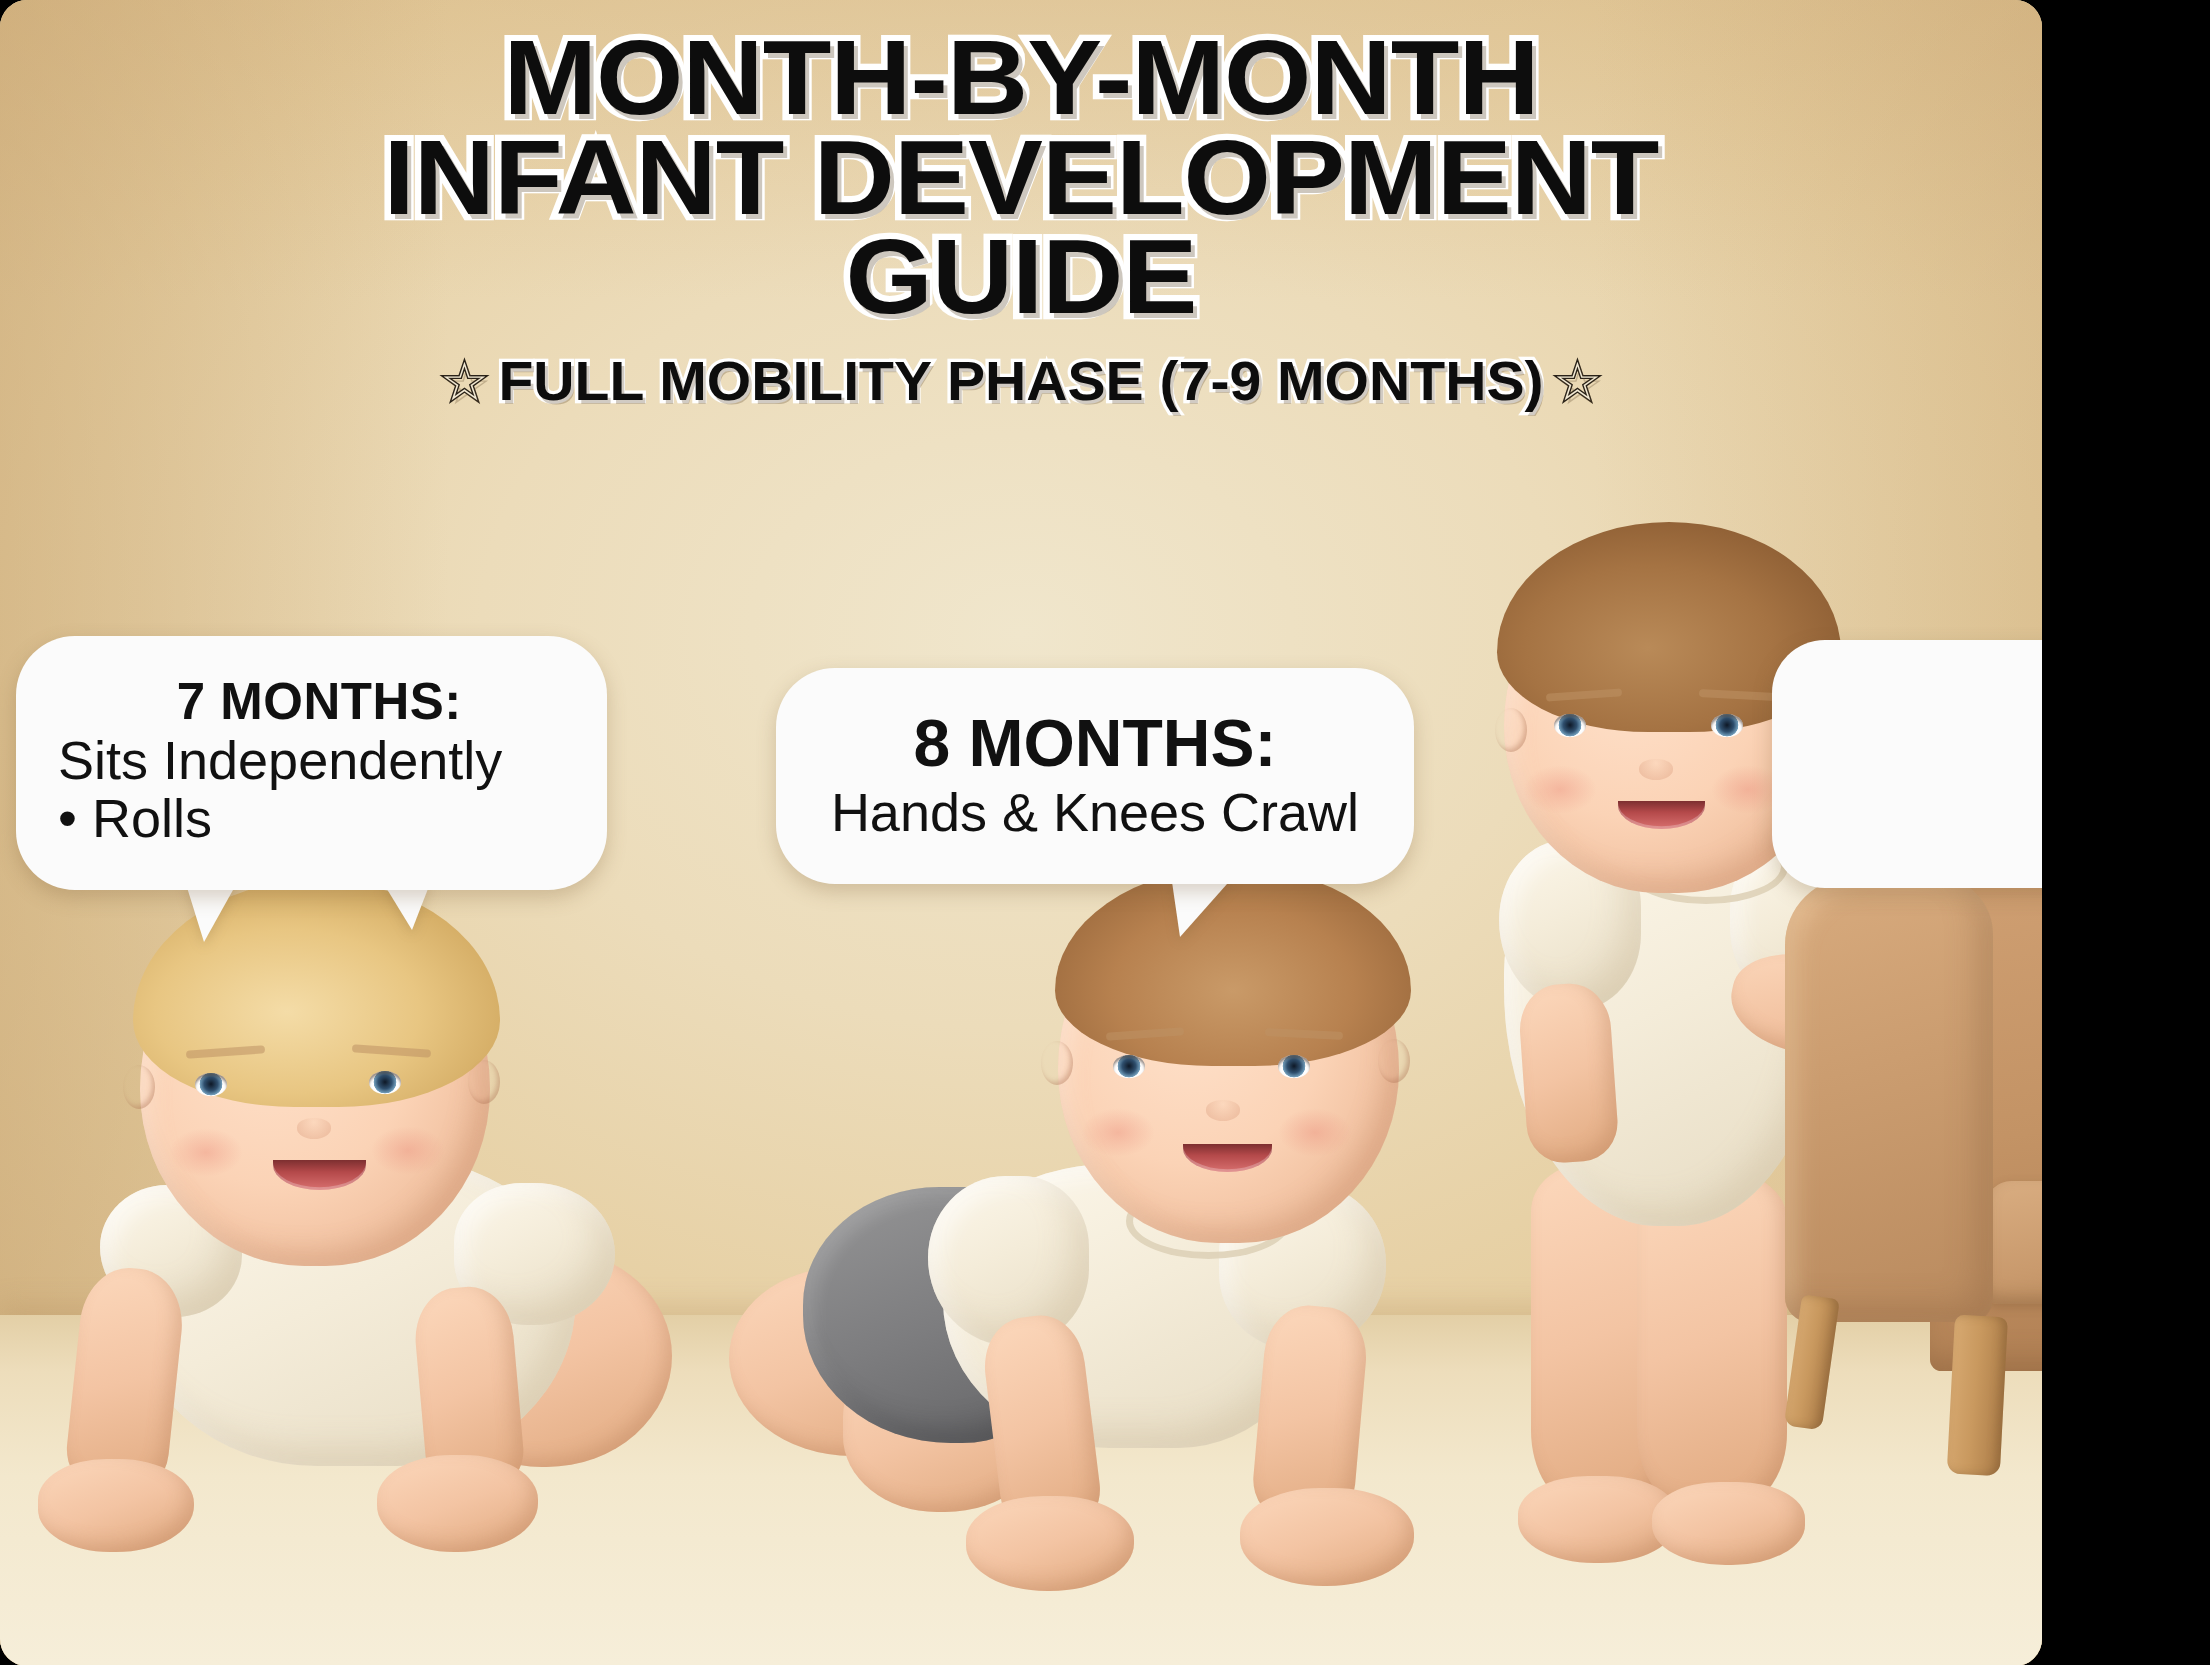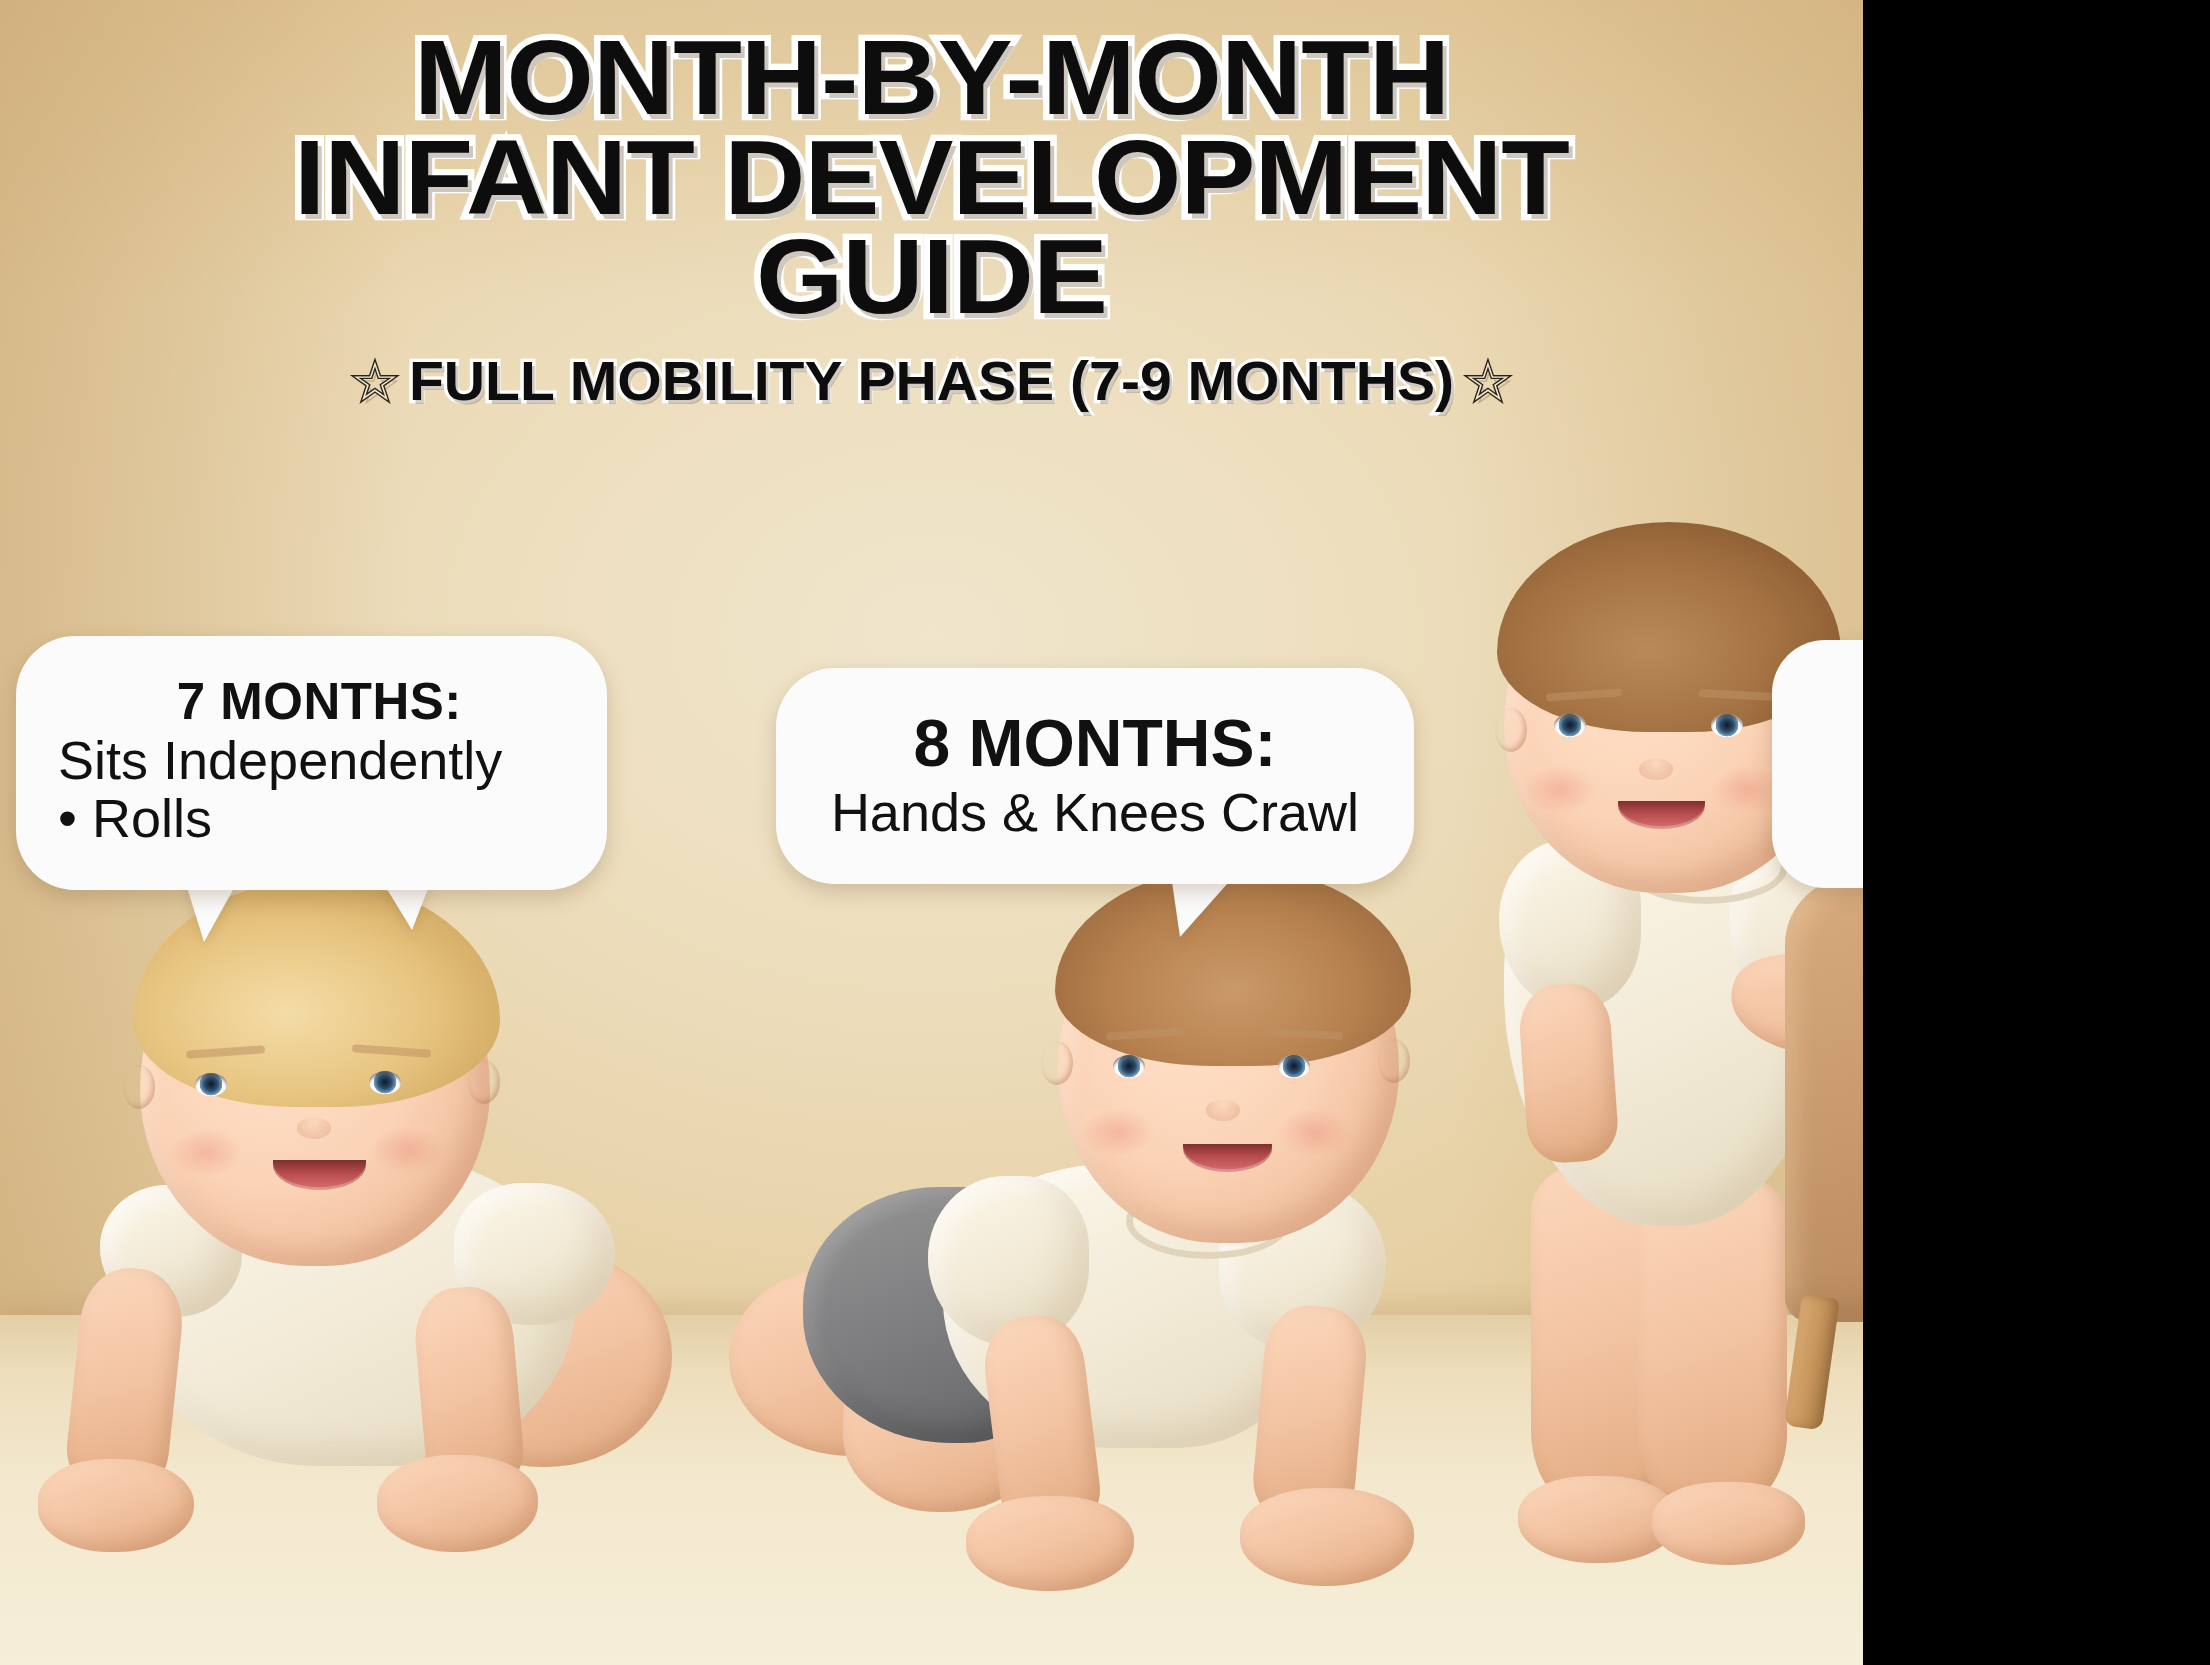--- a/index.html
+++ b/index.html
@@ -2,25 +2,26 @@
 <html style="font-size:15px"><head>
 <meta charset="utf-8">
 <style>
   html, body {
     margin: 0;
     padding: 0;
     background: #000;
   }
   #poster {
     position: relative;
-    width: 1863px;
+    width: 2042px;
     height: 1666px;
     overflow: hidden;
     font-family: "Liberation Sans", sans-serif;
     background: #e9d4a8;
+    border-radius: 27px;
   }
 
   
   .backdrop {
     position: absolute;
     inset: 0;
     background:
       radial-gradient(ellipse 1420px 1041px at 50% 38%, #f0e6cc 0%, #ecdcba 38%, #e6cfa2 72%, #ddc192 100%);
   }
   .backdrop-vignette {

